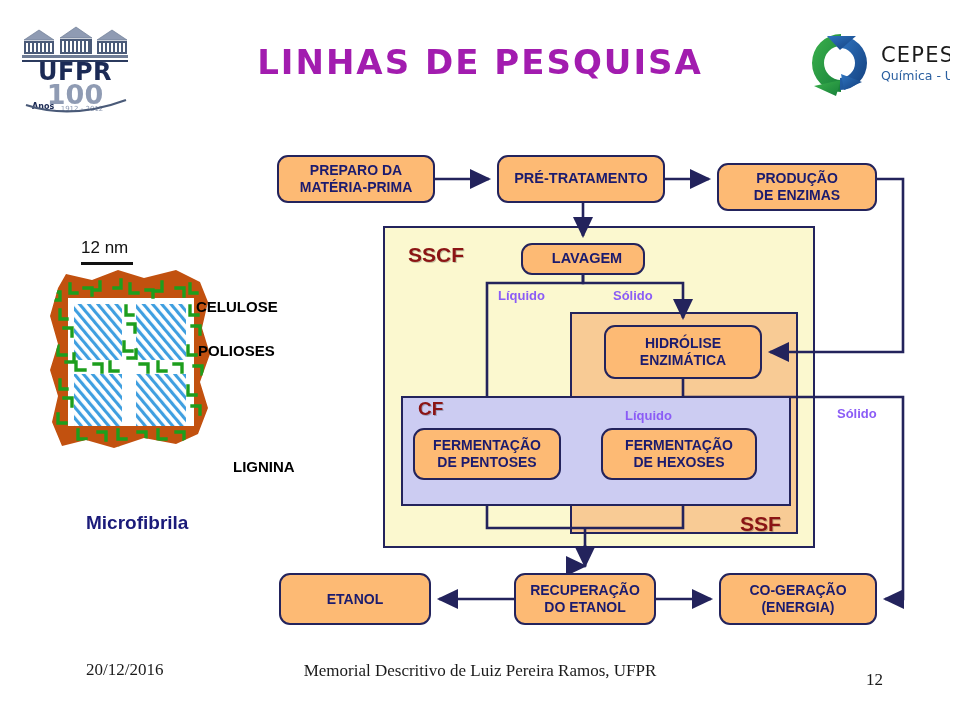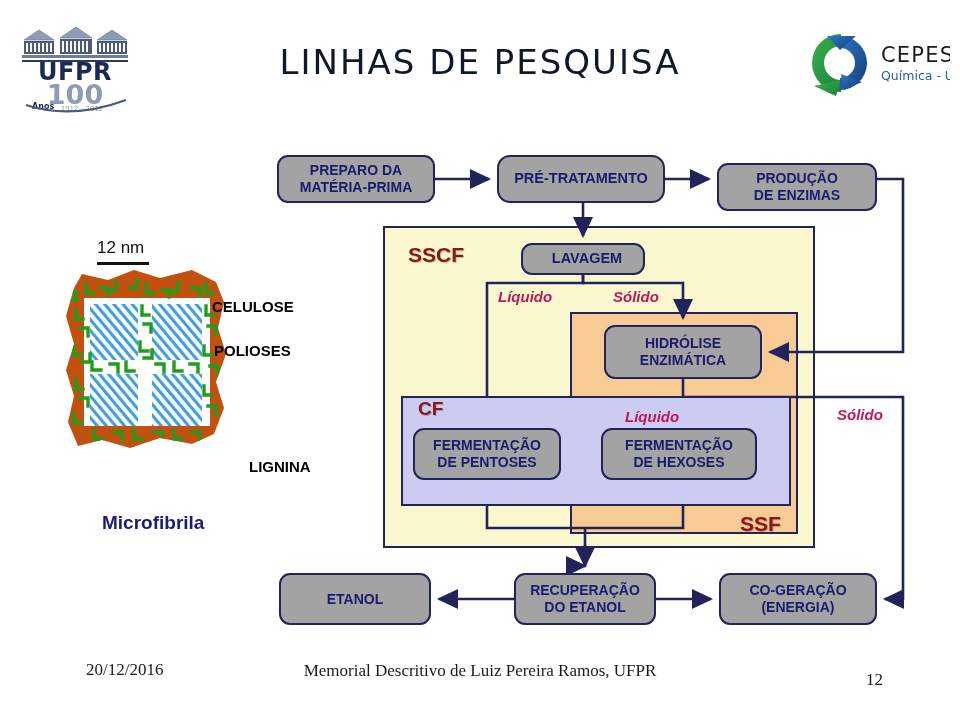--- a/index.html
+++ b/index.html
@@ -26,24 +26,24 @@
     position: absolute;
     left: 800px; top: 24px;
     width: 150px; height: 78px;
   }
   #slide-title {
     position: absolute;
     left: 200px; top: 42px;
     width: 560px;
     text-align: center;
     font-family: "DejaVu Sans", sans-serif;
-    font-weight: normal;
+    font-weight: bold;
     font-size: 34px;
     letter-spacing: 2px;
-    color: #0f172a;
+    color: #a21caf;
     white-space: nowrap;
   }
 
   
   #footer {
     position: absolute;
     left: 0; top: 655px;
     width: 960px;
     height: 60px;
     font-family: "Liberation Serif", serif;
@@ -57,21 +57,21 @@
     position: absolute; left: 300px; top: 5px;
     width: 360px; text-align: center; line-height: 1.25;
   }
   #footer-page {
     position: absolute; left: 866px; top: 15px; text-align: right;
   }
 
   
   #microfibril {
     position: absolute;
-    left: 64px; top: 230px;
+    left: 48px; top: 230px;
     width: 310px; height: 320px;
   }
   #scale-label {
     position: absolute;
     left: 33px; top: 8px;
     font-family: "Liberation Sans", sans-serif;
     font-size: 17px;
     color: #111111;
   }
   #scale-bar {
@@ -139,53 +139,52 @@
     white-space: nowrap;
   }
   #label-sscf { left: 408px; top: 243px; }
   #label-ssf  { left: 740px; top: 512px; }
   #label-cf   { left: 418px; top: 398px; font-size: 19px; }
 
   
   .pbox {
     position: absolute;
     box-sizing: border-box;
-    background: #a3a3a3;
+    background: #fdba74;
     border: 2.5px solid #23235c;
     border-radius: 11px;
     display: flex;
     align-items: center;
     justify-content: center;
     text-align: center;
     font-family: "Liberation Sans", sans-serif;
     font-weight: bold;
     font-size: 14px;
     line-height: 1.18;
     color: #1b1b6e;
     white-space: pre-line;
   }
   #box-preparo     { left: 277px; top: 155px; width: 158px; height: 48px; }
-  #box-pretrat     { left: 497px; top: 155px; width: 168px; height: 48px; font-size: 14.5px; border-radius: 13px; }
+  #box-pretrat     { left: 497px; top: 155px; width: 168px; height: 48px; font-size: 14.5px; }
   #box-producao    { left: 717px; top: 155px; width: 160px; height: 48px; margin-top: 8px; }
   #box-lavagem     { left: 521px; top: 243px; width: 124px; height: 32px; font-size: 14.5px; padding-left: 8px; }
   #box-hidrolise   { left: 604px; top: 325px; width: 158px; height: 54px; }
   #box-fermpent    { left: 413px; top: 428px; width: 148px; height: 52px; }
   #box-fermhex     { left: 601px; top: 428px; width: 156px; height: 52px; }
   #box-etanol      { left: 279px; top: 573px; width: 152px; height: 52px; }
   #box-recuperacao { left: 514px; top: 573px; width: 142px; height: 52px; }
   #box-cogeracao   { left: 719px; top: 573px; width: 158px; height: 52px; }
 
   
   .edge-label {
     position: absolute;
     font-family: "Liberation Sans", sans-serif;
-    font-style: italic;
-    font-weight: bold;
-    font-size: 15px;
-    color: #be185d;
+    font-weight: bold;
+    font-size: 13px;
+    color: #8b5cf6;
     white-space: nowrap;
   }
   #edge-liquido-1 { left: 498px; top: 288px; }
   #edge-solido-1  { left: 613px; top: 288px; }
   #edge-liquido-2 { left: 625px; top: 408px; }
   #edge-solido-2  { left: 837px; top: 406px; }
 
   
   #wires {
     position: absolute;

